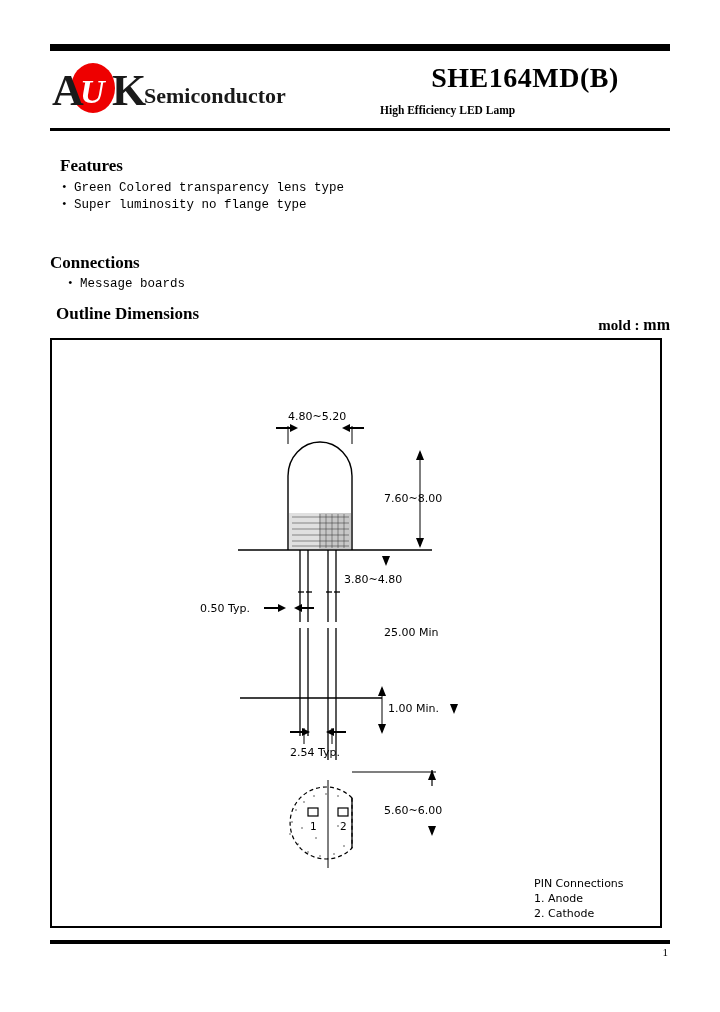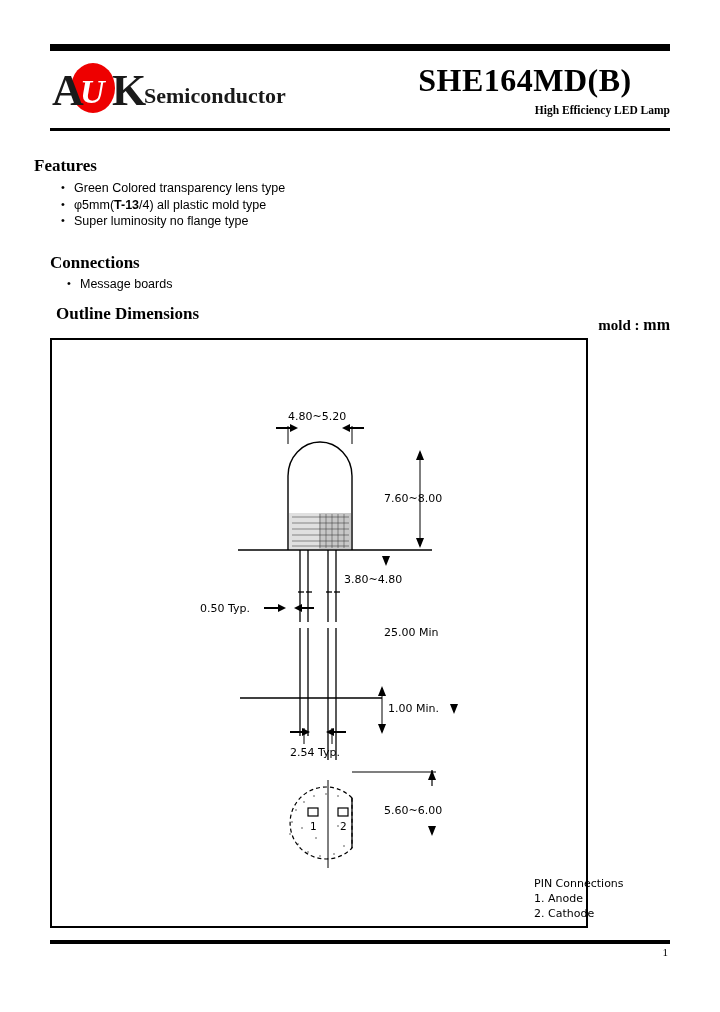--- a/index.html
+++ b/index.html
@@ -45,31 +45,31 @@
   .logo-svg { display: block; }
 
   .part-title {
     position: absolute;
     left: 380px;
     top: 62px;
     width: 290px;
     text-align: center;
     font-family: "Liberation Serif", serif;
     font-weight: bold;
-    font-size: 32px;
+    font-size: 28px;
     letter-spacing: 0.5px;
     color: #000;
     white-space: nowrap;
   }
   .part-subtitle {
     position: absolute;
     left: 380px;
     top: 104px;
     width: 290px;
-    text-align: right;
+    text-align: left;
     font-family: "Liberation Serif", serif;
     font-weight: bold;
     font-size: 11.5px;
     color: #000;
     white-space: nowrap;
   }
 
   .header-rule2 {
     position: absolute;
     left: 50px;
@@ -92,21 +92,21 @@
   
   .bullet-list {
     position: absolute;
     margin: 0;
     padding: 0;
     list-style: none;
   }
   .bullet-list li {
     position: relative;
     padding-left: 16px;
-    font-family: Liberation Sans, sans-serif;
+    font-family: Liberation Mono, monospace;
     font-size: 12.5px;
     line-height: 16.5px;
     color: #000;
     white-space: nowrap;
   }
   .bullet-list li::before {
     content: "\2022";
     position: absolute;
     left: 3px;
     top: -1px;
@@ -127,21 +127,21 @@
   .unit-label .unit-val {
     font-size: 16px;
     font-weight: bold;
   }
 
   
   .drawing-frame {
     position: absolute;
     left: 50px;
     top: 338px;
-    width: 538px;
+    width: 612px;
     height: 590px;
     border: 2px solid #000;
     background: #ffffff;
     box-sizing: border-box;
   }
   .drawing-frame svg {
     display: block;
   }
 
   .dwg-text {
@@ -199,28 +199,25 @@
       <text x="62" y="43" font-family="Liberation Serif, serif" font-size="44" font-weight="bold" fill="#1a1a1a">K</text>
       <text x="94" y="41" font-family="Liberation Serif, serif" font-size="22" font-weight="bold" fill="#1a1a1a">Semiconductor</text>
     </svg>
   </div>
 
   <div class="part-title">SHE164MD(B)</div>
   <div class="part-subtitle">High Efficiency LED Lamp</div>
 
   <div class="header-rule2"></div>
 
-  <div class="sec-heading" style="left:34px; top:156px;">Features</div>
+  <div class="sec-heading" style="left:60px; top:156px;">Features</div>
 
   <ul class="bullet-list" style="left:58px; top:180px;">
     <li>
       <span>Green Colored transparency lens type</span>
-    </li>
-    <li>
-      <span>φ5mm(</span><span class="b-strong">T-13</span><span>/4) all plastic mold type</span>
     </li>
     <li>
       <span>Super luminosity no flange type</span>
     </li>
   </ul>
 
   <div class="sec-heading" style="left:50px; top:253px;">Connections</div>
 
   <ul class="bullet-list" style="left:64px; top:276px;">
     <li>

